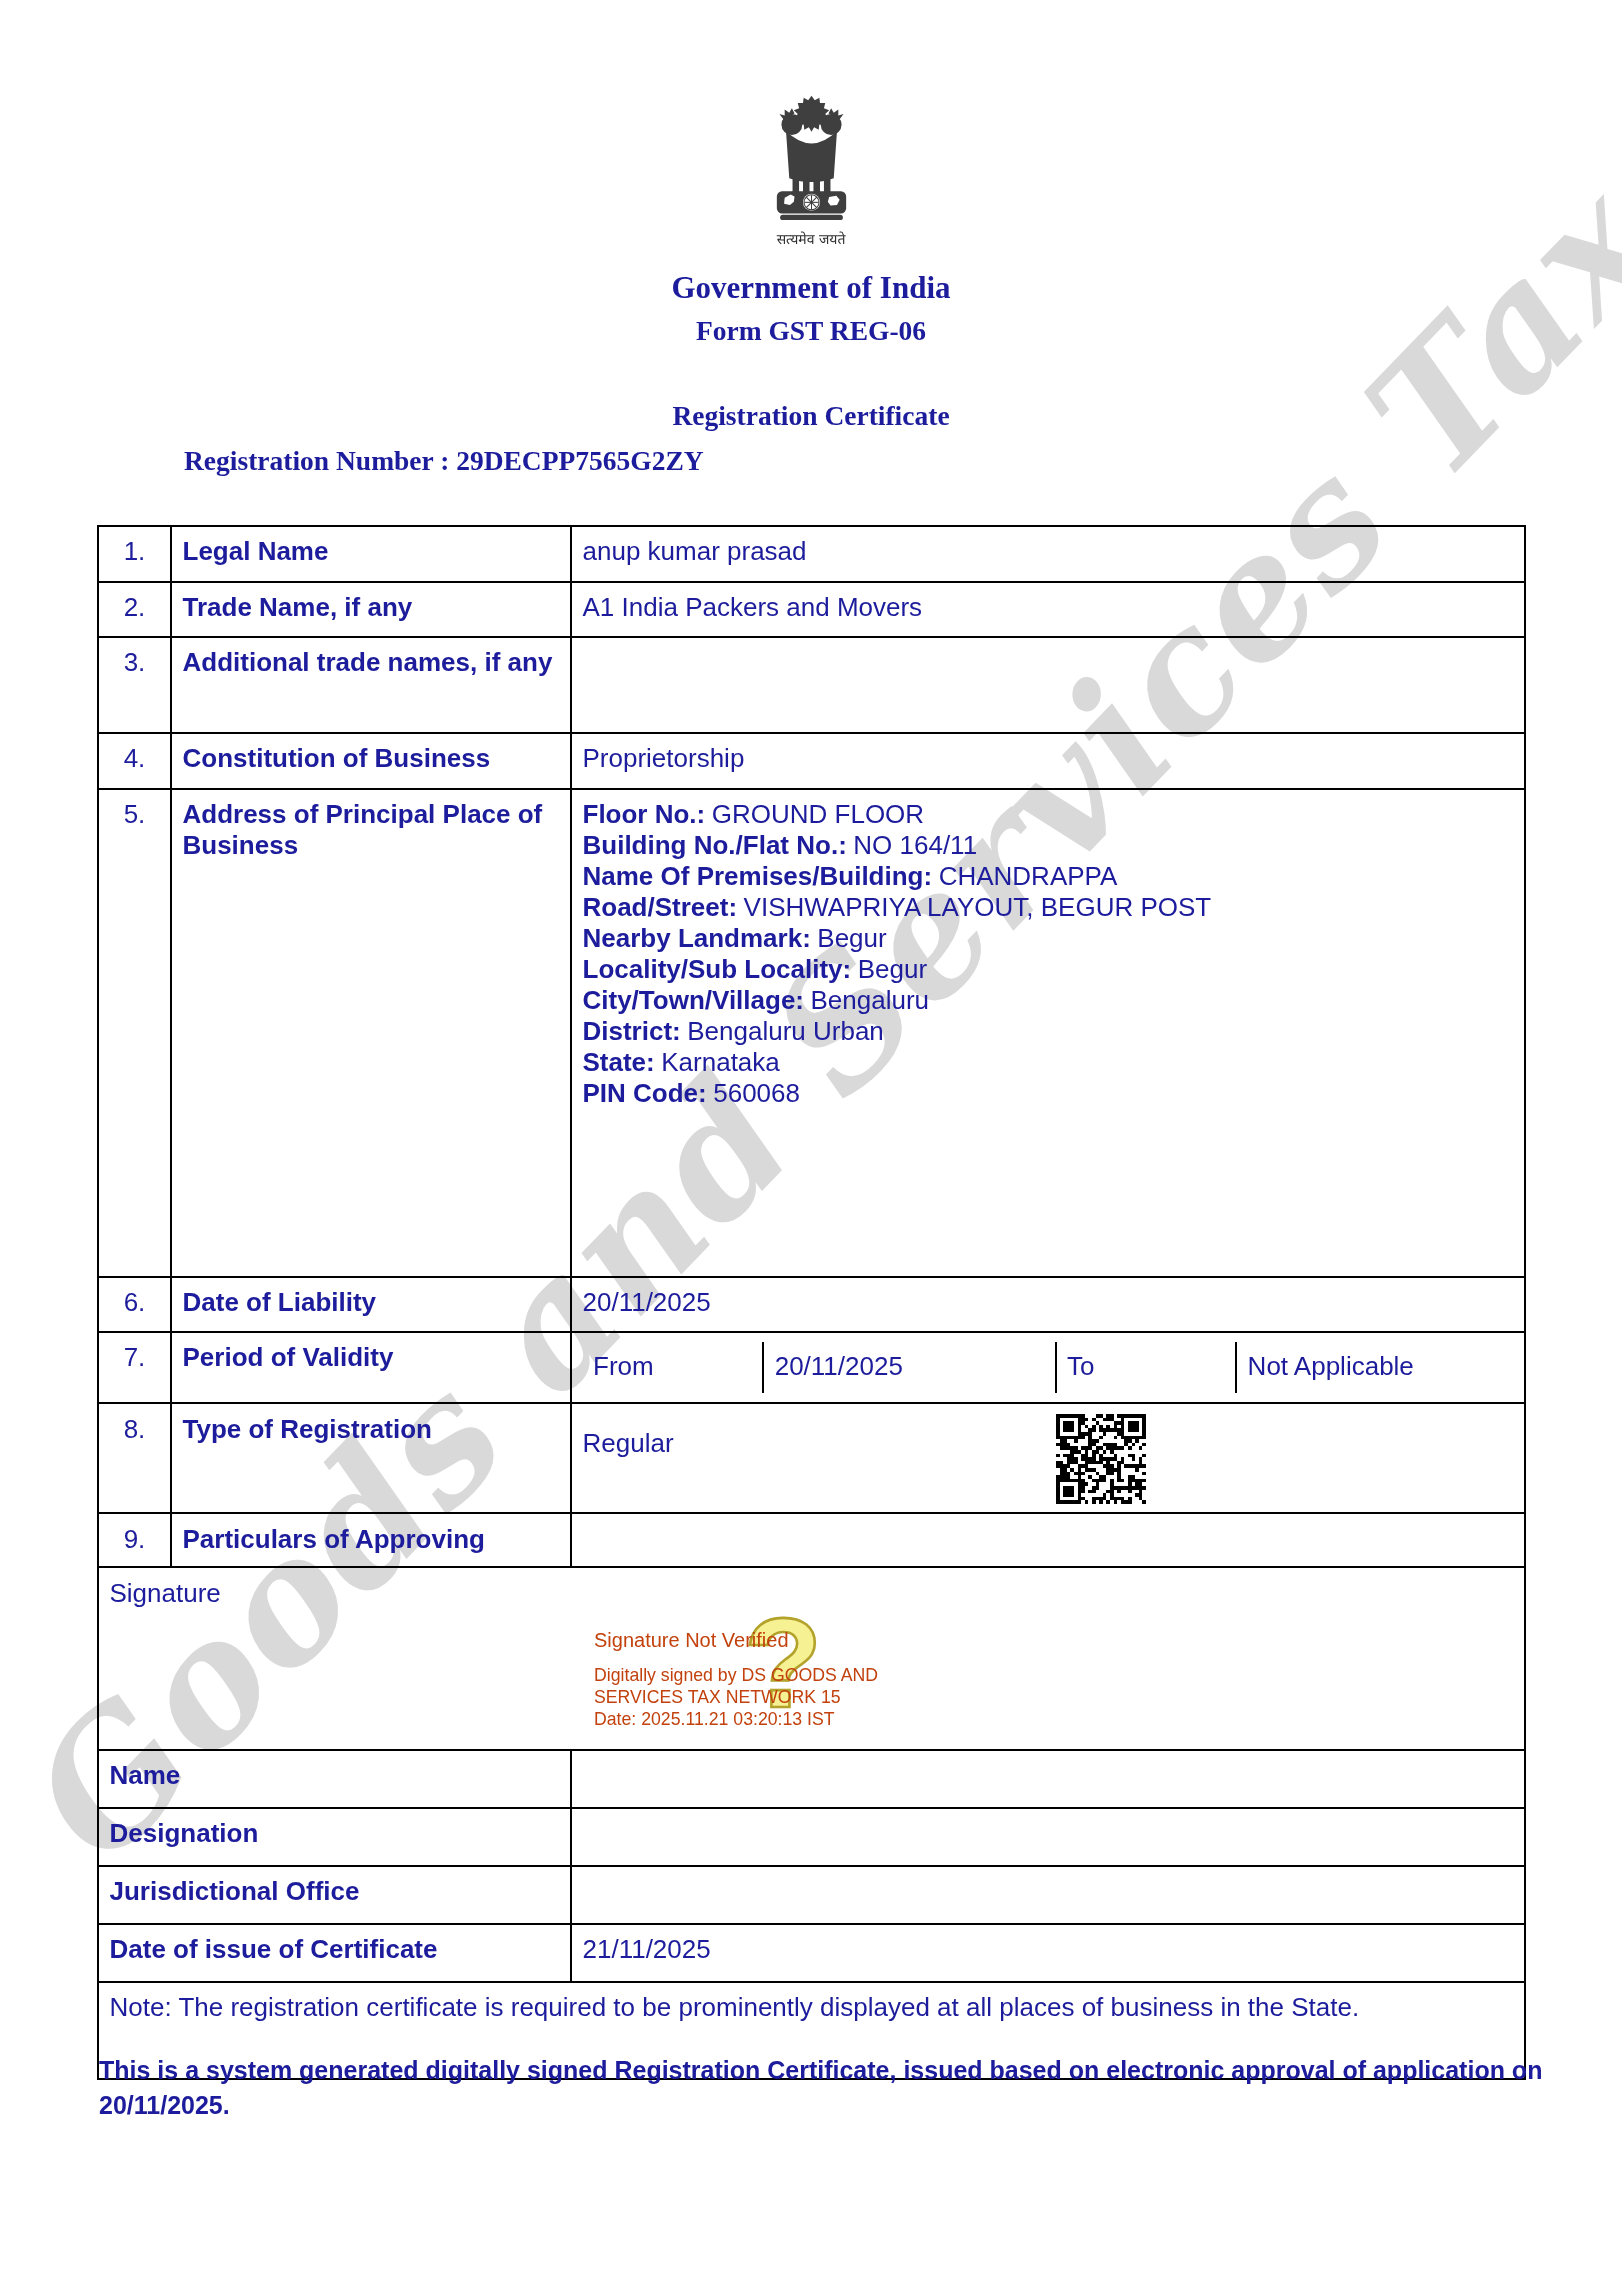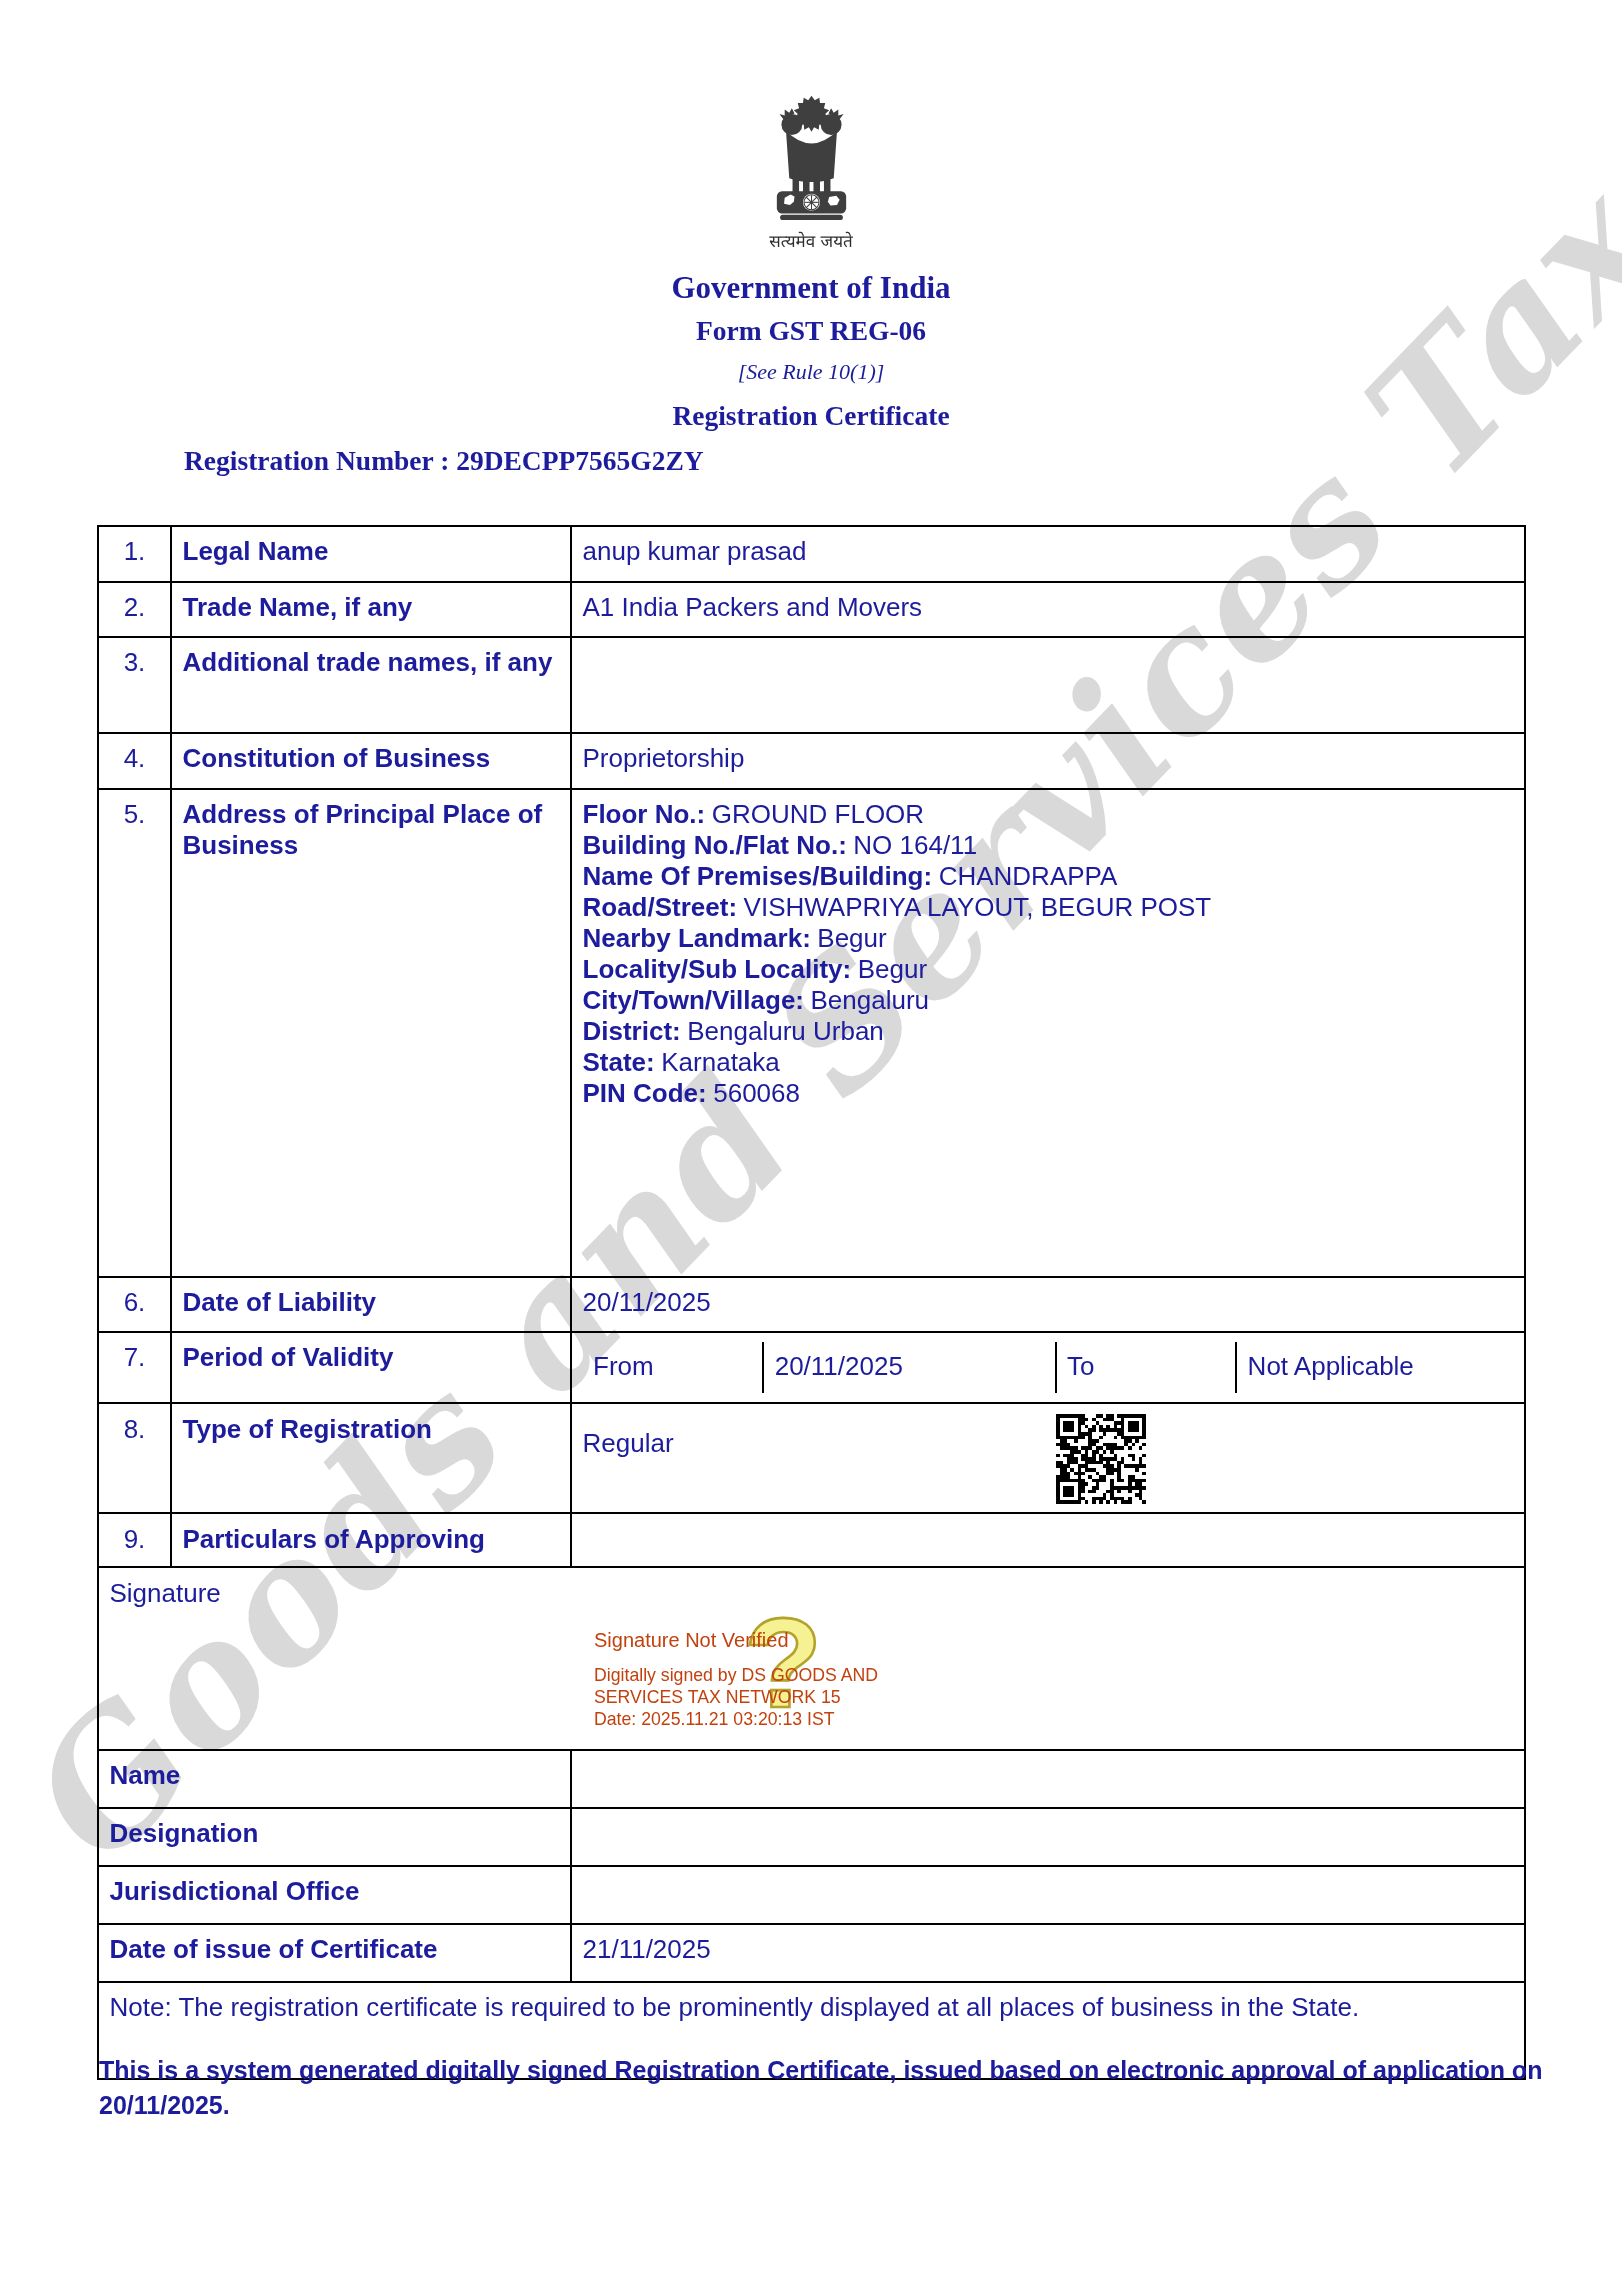--- a/index.html
+++ b/index.html
@@ -18,21 +18,21 @@
     transform:translate(-50%,-50%) rotate(-46deg);
     font-family:"DejaVu Serif",serif;
     font-style:italic;font-weight:bold;
     font-size:167px;letter-spacing:2.6px;
     color:#d9d9d9;white-space:nowrap;
     z-index:0;user-select:none;
   }
   
   .emblem-wrap{position:absolute;left:0;top:93px;width:100%;text-align:center;z-index:1;}
   svg.emblem{width:85px;height:135px;display:block;margin:0 auto;}
-  .motto{font-family:"DejaVu Sans",sans-serif;font-size:17px;color:#2e2e2e;margin-top:1.3px;}
+  .motto{font-family:"DejaVu Sans",sans-serif;font-size:14px;color:#2e2e2e;margin-top:1.3px;}
   .hline{position:absolute;left:0;width:100%;text-align:center;
     font-family:"Liberation Serif",serif;color:#1c1c9c;z-index:1;}
   .h-gov {top:270px;font-size:31px;font-weight:bold;}
   .h-form{top:315px;font-size:27.5px;font-weight:bold;}
   .h-rule{top:359px;font-size:22px;font-style:italic;}
   .h-cert{top:400px;font-size:27.5px;font-weight:bold;}
   .h-regnum{position:absolute;left:184px;top:445px;
     font-family:"Liberation Serif",serif;font-size:27.5px;font-weight:bold;
     color:#1c1c9c;z-index:1;}
   
@@ -124,21 +124,20 @@
       </g>
 
       <path d="M24 160 l9 -5 6 3 -1 8 -6 5 -9 -2 z" fill="#ffffff"></path>
       <path d="M92 159 l11 -2 5 6 -4 8 -10 1 -4 -6 z" fill="#ffffff"></path>
     </svg>
     <div class="motto">सत्यमेव जयते</div>
   </div>
 
   <div class="hline h-gov">Government of India</div>
   <div class="hline h-form">Form GST REG-06</div>
-  <div class="hline h-rule">[See Rule 10(1)]</div>
   <div class="hline h-cert">Registration Certificate</div>
   <div class="h-regnum">
     <span>Registration Number :</span>
     <span>29DECPP7565G2ZY</span>
   </div>
 
   <table class="cert">
     <colgroup>
         <col style="width:73px">
         <col style="width:400px">

